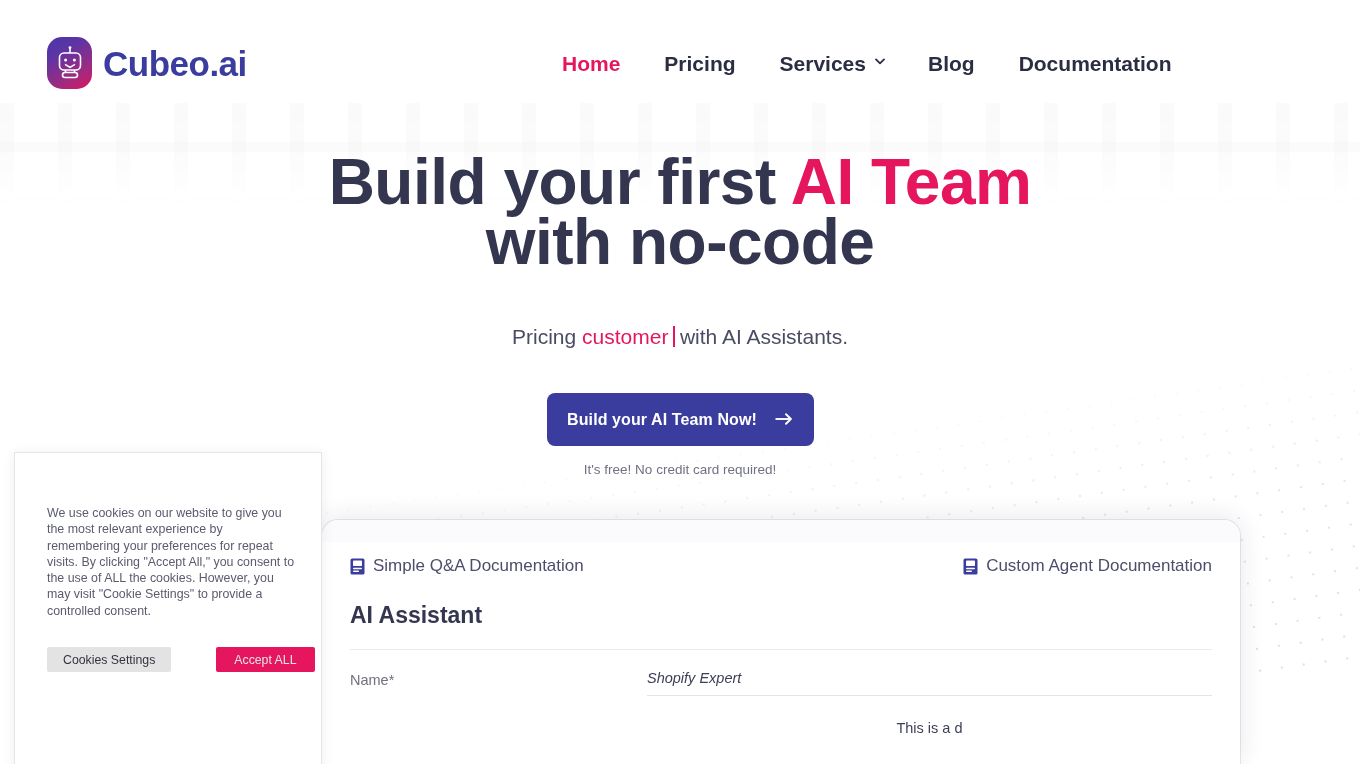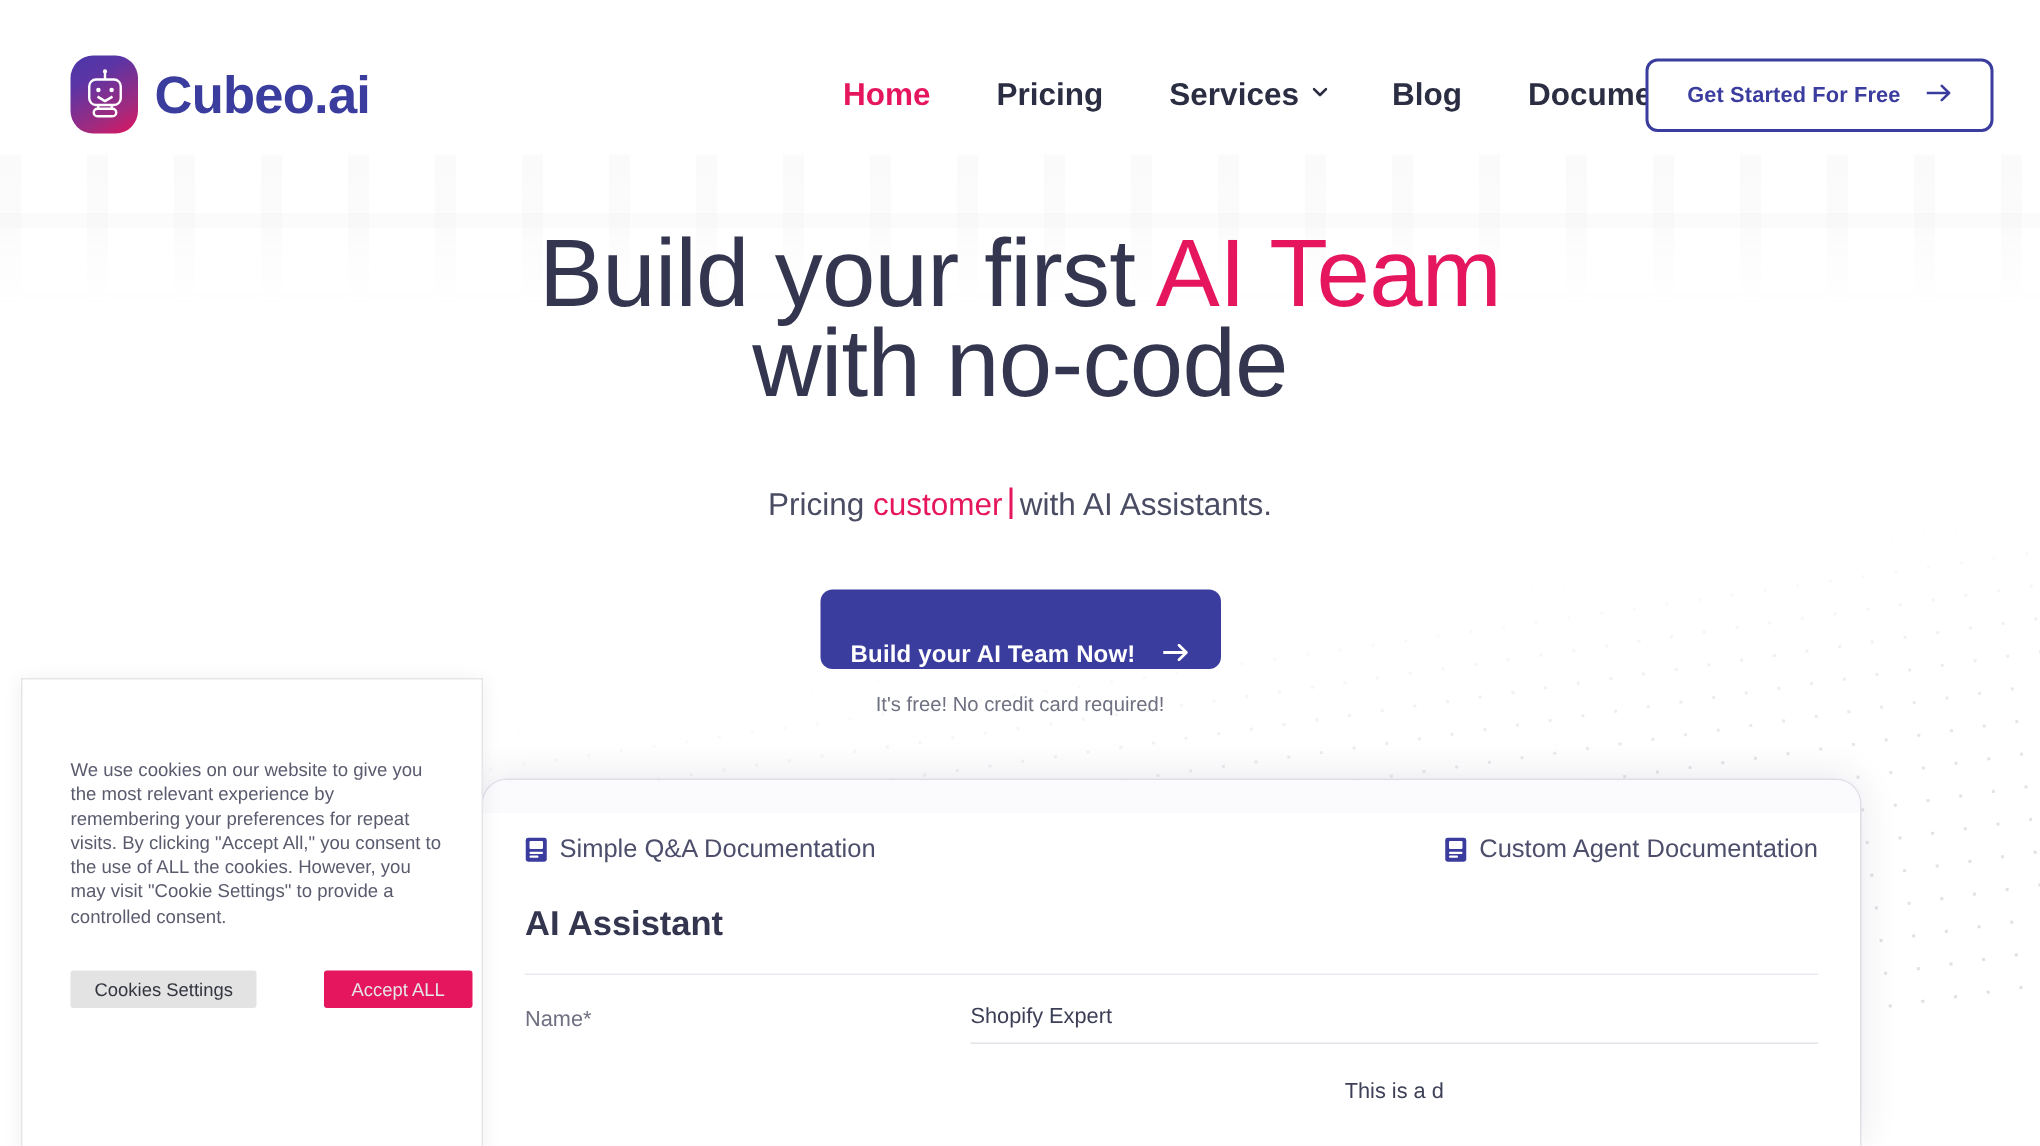--- a/index.html
+++ b/index.html
@@ -69,40 +69,40 @@
   }
   .hero-stripes::after{
     content:""; position:absolute; inset:0;
     background:repeating-linear-gradient(0deg,
         rgba(120,120,140,0.05) 0px, rgba(120,120,140,0.05) 10px,
         rgba(0,0,0,0) 10px, rgba(0,0,0,0) 52px);
   }
 
   .hero-inner { position:relative; z-index:2; text-align:center; padding-top:74px; }
   .h1 {
-    font-size:64px; line-height:58px; font-weight:normal;
+    font-size:64px; line-height:58px; font-weight:bold;
     color:#343650; letter-spacing:-0.5px;
   }
   .h1 .accent { color:#e5165e; }
   .h1-l2 { display:block; margin-top:2px; }
 
   .sub {
     margin-top:54px; font-size:21px; color:#4a4c63; font-weight:normal;
   }
   .sub .typed { color:#e5165e; }
   .caret {
     display:inline-block; width:1.5px; height:21px; background:#e5165e;
     vertical-align:-3px; margin:0 5px 0 5px;
   }
 
   .cta-primary {
     margin:44px auto 0; width:267px; height:53px;
     background:#3b3d9e; color:#fff; border:none; border-radius:8px;
     font-size:16px; font-weight:bold; letter-spacing:0.1px;
-    display:flex; align-items:flex-end; justify-content:center; gap:18px;
+    display:flex; align-items:center; justify-content:center; gap:18px;
     cursor:pointer; font-family:"Liberation Sans", sans-serif;
   }
   .cta-note { margin-top:16px; font-size:13.5px; color:#6f7182; }
 
   
   .dotfield {
     position:absolute; left:0; top:430px; width:1360px; height:334px;
     background-image:radial-gradient(rgba(120,120,140,0.30) 1px, rgba(0,0,0,0) 1.3px);
     background-size:22px 22px;
     transform:rotate(-8deg); transform-origin:50% 0%;
@@ -132,21 +132,21 @@
   .book-ico { width:15px; height:17px; display:block; }
 
   .card-title {
     font-size:23px; font-weight:bold; color:#343650;
     padding:26px 28px 0 28px;
   }
   .card-divider { margin:20px 28px 0 28px; height:1px; background:#e9e9ef; }
 
   .form-row { display:flex; padding:20px 28px 0 28px; }
   .form-label { width:297px; font-size:14.5px; color:#6f7182; padding-top:2px; }
-  .form-field { flex:1; }
+  .form-field { flex:1;font-style:italic; }
   .form-input {
     font-size:14.5px; color:#3d3f57; padding-bottom:9px;
     border-bottom:1px solid #e3e3ea; width:100%;
     background:transparent;
   }
   .form-row2 { display:flex; padding:24px 28px 0 28px; }
   .form-partial { flex:1; font-size:14.5px; color:#3d3f57; margin-left:297px;text-align:center; }
 
   
   .dark-strip {
@@ -217,29 +217,20 @@
         </span>
       </div>
       <div class="nav-item">
         <span>Blog</span>
       </div>
       <div class="nav-item">
         <span>Documentation</span>
       </div>
     </nav>
 
-    <button class="cta-outline">
-      <span>Get Started For Free</span>
-      <span>
-        <svg width="17" height="12" viewBox="0 0 17 12">
-            <path d="M0.5 6 H15" stroke="#3b3d9e" stroke-width="1.7"></path>
-            <path d="M10.5 1.2 L15.4 6 L10.5 10.8" stroke="#3b3d9e" stroke-width="1.7" fill="none" stroke-linecap="round" stroke-linejoin="round"></path>
-          </svg>
-      </span>
-    </button>
   </div>
 
   <div class="hero">
     <div class="hero-stripes"></div>
 
     <div class="hero-inner">
       <h1 class="h1">
         <span>Build your first </span><span class="accent">AI Team</span>
         <span class="h1-l2">with no-code</span>
       </h1>

